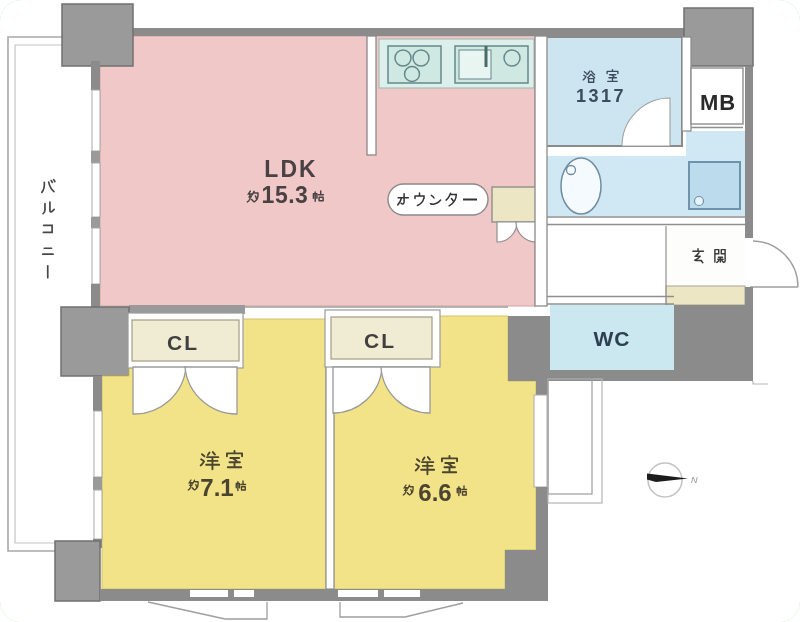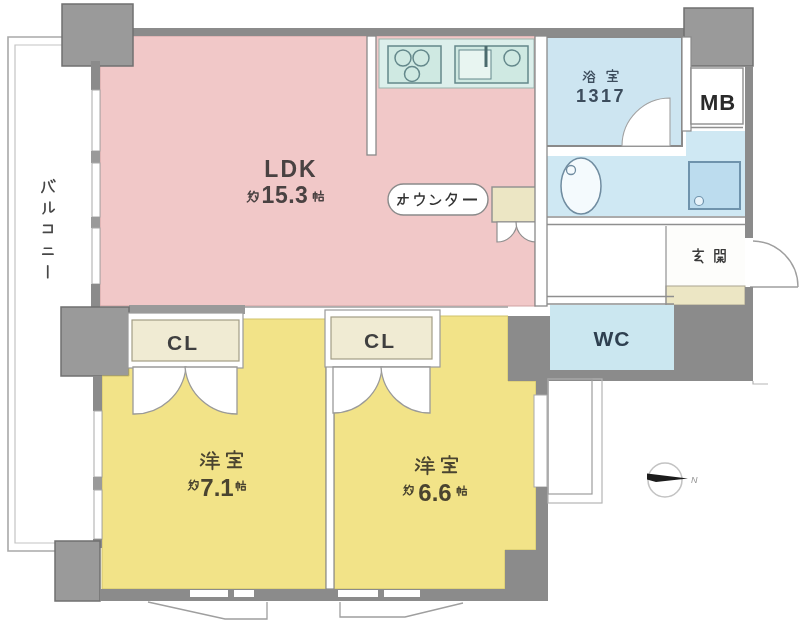--- a/index.html
+++ b/index.html
@@ -1,16 +1,16 @@
 <!DOCTYPE html>
 <html><head>
 <meta charset="utf-8">
 <style>
   html,body{margin:0;padding:0;background:#ffffff;}
-  .wrap{width:800px;height:622px;position:relative;background:#86efac;overflow:hidden;}
+  .wrap{width:800px;height:622px;position:relative;background:#86efac;overflow:hidden;border-radius:21px;}
   text{font-family:"Liberation Sans",sans-serif;}
 </style>
 </head>
 <body>
 <div class="wrap">
 <svg width="800" height="622" viewBox="0 0 800 622" xmlns="http://www.w3.org/2000/svg">
 <defs>
   <g id="k-ba" fill="none" stroke-linecap="round">
     <path d="M28,22 C30,50 24,72 12,86 M56,20 C62,48 76,70 90,82 M72,10 L80,22 M88,4 L96,16"></path>
   </g>

